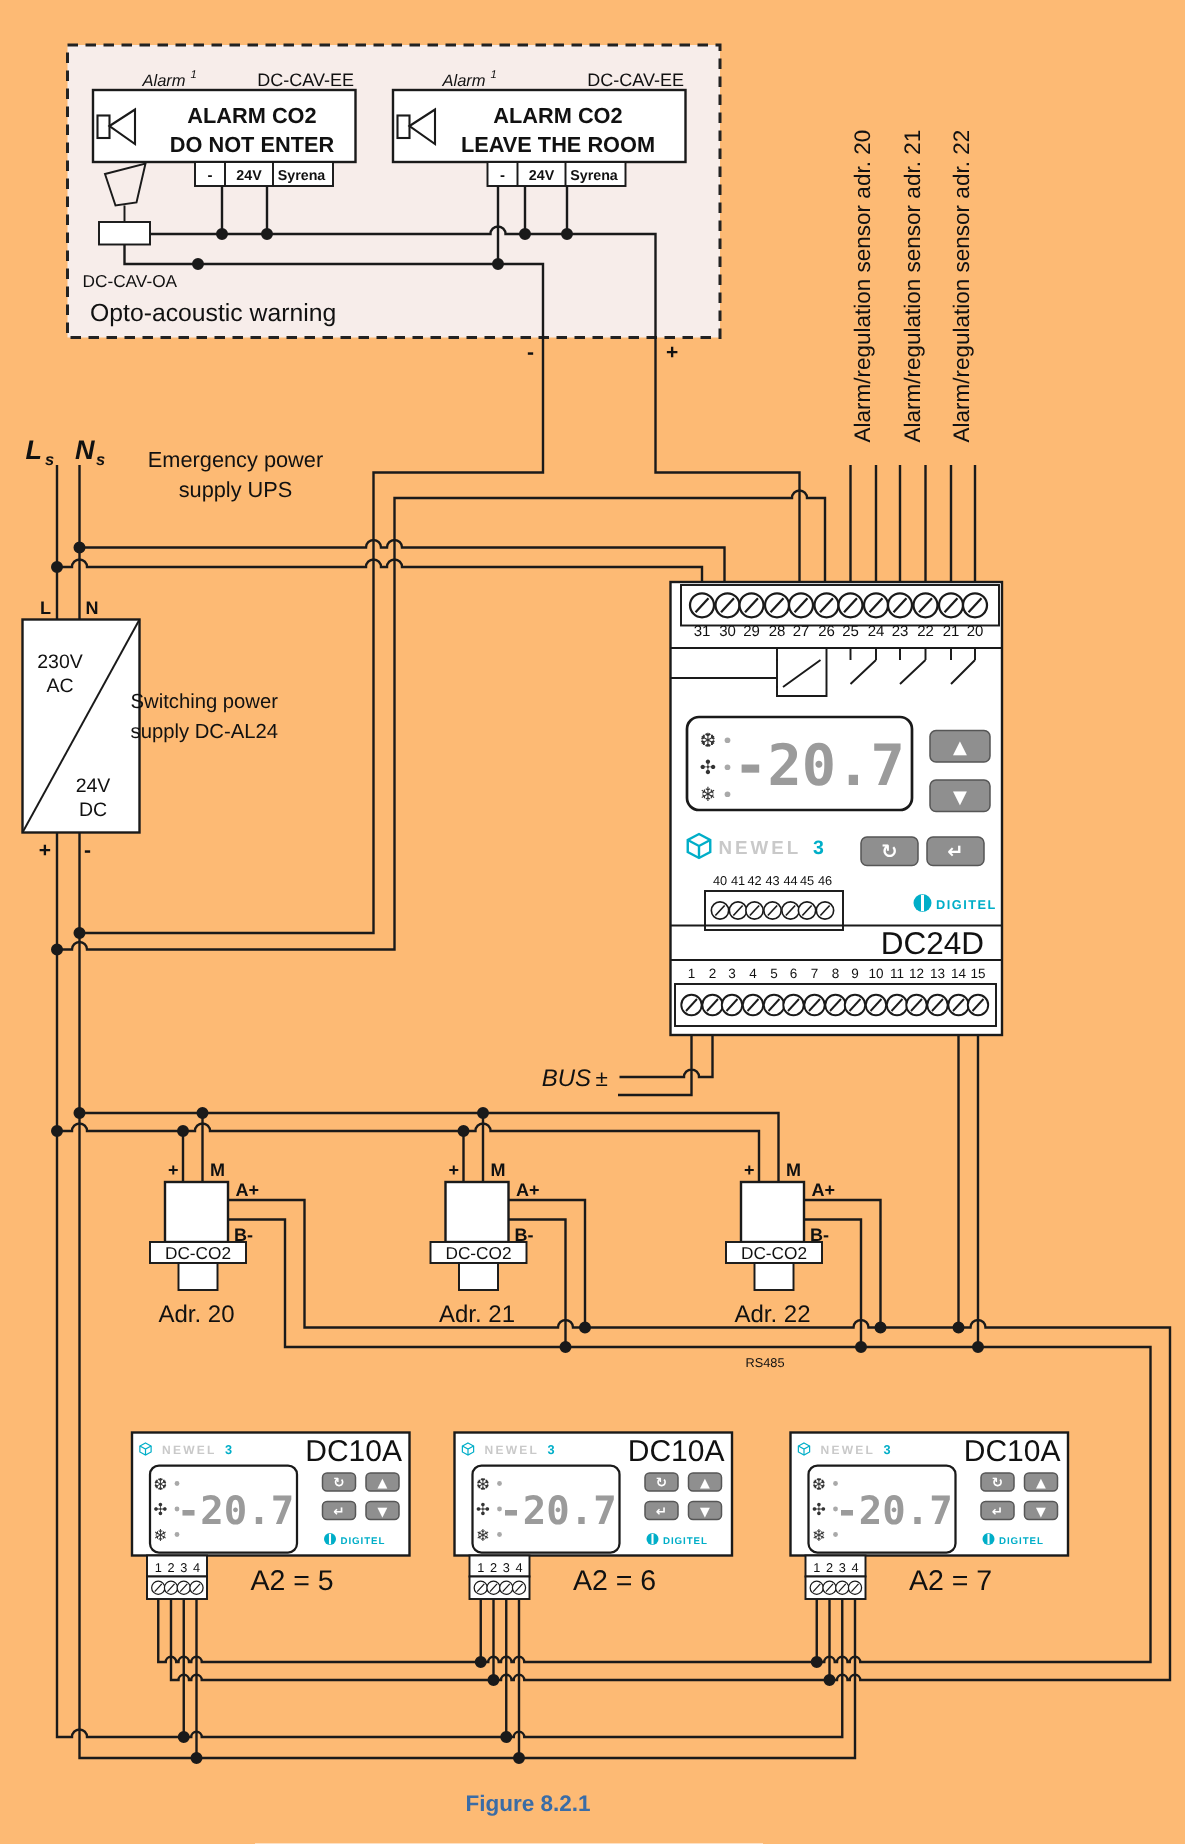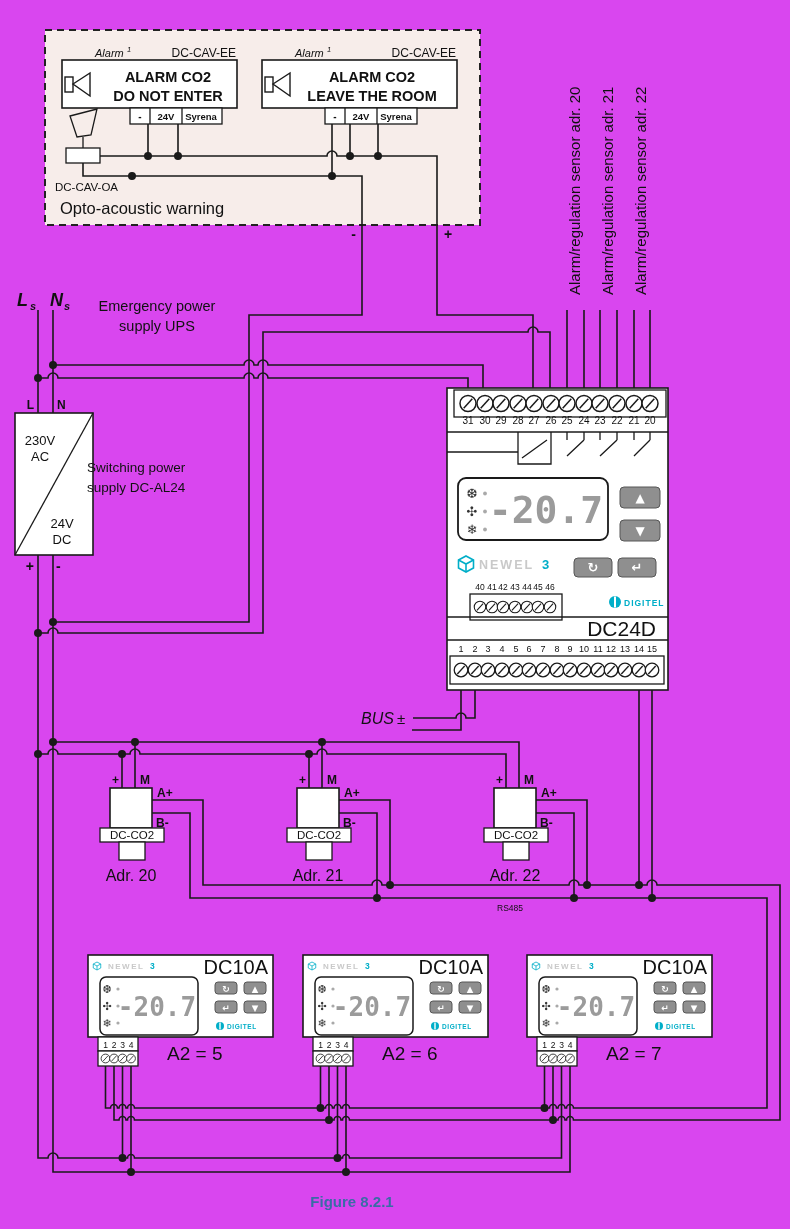--- a/index.html
+++ b/index.html
@@ -1,16 +1,16 @@
 <!DOCTYPE html>
 <html><head>
 <meta charset="utf-8">
 <style>
   html,body{margin:0;padding:0;background:#fff;}
-  .page{position:relative;width:790px;height:1229px;background:#d946ef;font-family:"Liberation Sans",sans-serif;overflow:hidden;}
+  .page{position:relative;width:790px;height:1229px;background:#fdba74;font-family:"Liberation Sans",sans-serif;overflow:hidden;}
   svg{position:absolute;left:0;top:0;}
   .t{fill:#111;font-family:"Liberation Sans",sans-serif;}
   .b{font-weight:bold;}
   .i{font-style:italic;}
   .pale{fill:#c9c9c9;}
   .cy{fill:#00aec8;}
   .seg{font-family:"DejaVu Sans Mono",monospace;font-weight:bold;fill:#9b9b9b;}
   .wire{stroke:#1a1a1a;stroke-width:1.6;fill:none;}
   .thin{stroke:#1a1a1a;stroke-width:1.3;fill:none;}
   .box{fill:#fff;stroke:#1a1a1a;stroke-width:1.6;}

